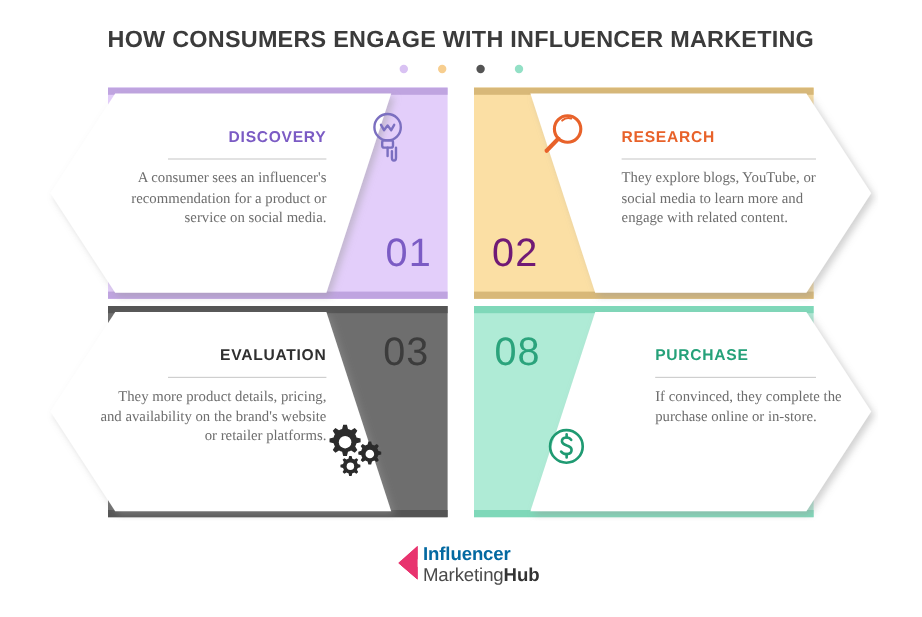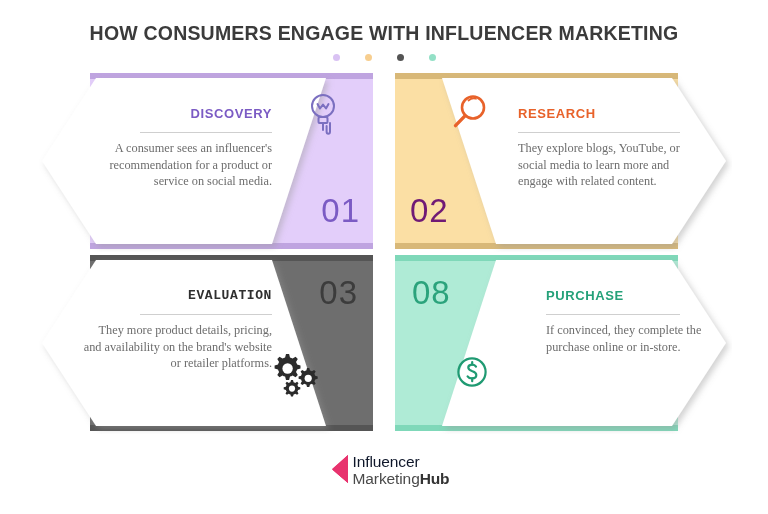--- a/index.html
+++ b/index.html
@@ -112,22 +112,22 @@
     align-items: center;
     gap: 4px;
   }
   .logo-text {
     display: flex;
     flex-direction: column;
     line-height: 1.08;
   }
   .logo-line1 {
     font-size: 15.5px;
-    font-weight: normal;
-    color: #0f172a;
+    font-weight: bold;
+    color: #0369a1;
     letter-spacing: -0.1px;
   }
   .logo-line2 {
     font-size: 15.5px;
     color: #4a4a4a;
     letter-spacing: -0.1px;
   }
   .logo-line2 b {
     font-weight: bold;
     color: #333333;
@@ -223,21 +223,21 @@
           <feDropShadow dx="3" dy="3" stdDeviation="3" flood-color="#9a9a9a" flood-opacity="0.45"></feDropShadow>
         </filter>
       </defs>
       <rect x="54" y="3" width="283" height="176" fill="#6E6E6E"></rect>
       <rect x="54" y="3" width="283" height="6" fill="#555555"></rect>
       <rect x="54" y="173" width="283" height="6" fill="#555555"></rect>
       <path d="M 60 8 L 236 8 L 290 174 L 60 174 L 6 91 Z" fill="#ffffff" filter="url(#shadow3)"></path>
     </svg>
 
     <div class="panel-content">
-      <div class="step-heading" style="color:#2F2F2F; right:108px; top:36px; text-align:right;font-family:Liberation Mono, monospace;">EVALUATION</div>
+      <div class="step-heading" style="color:#2F2F2F; right:108px; top:36px; text-align:right;">EVALUATION</div>
       <div class="heading-rule" style="right:108px; top:62px; width:132px;"></div>
       <div class="step-body" style="right:108px; top:70px; width:190px; text-align:right;">They more product details, pricing, and availability on the brand's website or retailer platforms.</div>
       <div class="step-number" style="color:#3C3C3C; right:22px; top:22px;">03</div>
 
       <div class="step-icon" style="left:232px; top:98px;">
         <svg width="54" height="48" viewBox="0 0 54 48">
           <g fill="#2B2B2B">
 
             <path d="M18 4 l3.1 0 0.9 3.4 a8.2 8.2 0 0 1 2.6 1.1 l3-1.8 2.2 2.2 -1.8 3 a8.2 8.2 0 0 1 1.1 2.6 l3.4 0.9 0 3.1 -3.4 0.9 a8.2 8.2 0 0 1 -1.1 2.6 l1.8 3 -2.2 2.2 -3 -1.8 a8.2 8.2 0 0 1 -2.6 1.1 l-0.9 3.4 -3.1 0 -0.9 -3.4 a8.2 8.2 0 0 1 -2.6 -1.1 l-3 1.8 -2.2 -2.2 1.8 -3 a8.2 8.2 0 0 1 -1.1 -2.6 l-3.4 -0.9 0 -3.1 3.4 -0.9 a8.2 8.2 0 0 1 1.1 -2.6 l-1.8 -3 2.2 -2.2 3 1.8 a8.2 8.2 0 0 1 2.6 -1.1 z"></path>
             <circle cx="19.6" cy="18.5" r="5.2" fill="#ffffff"></circle>

